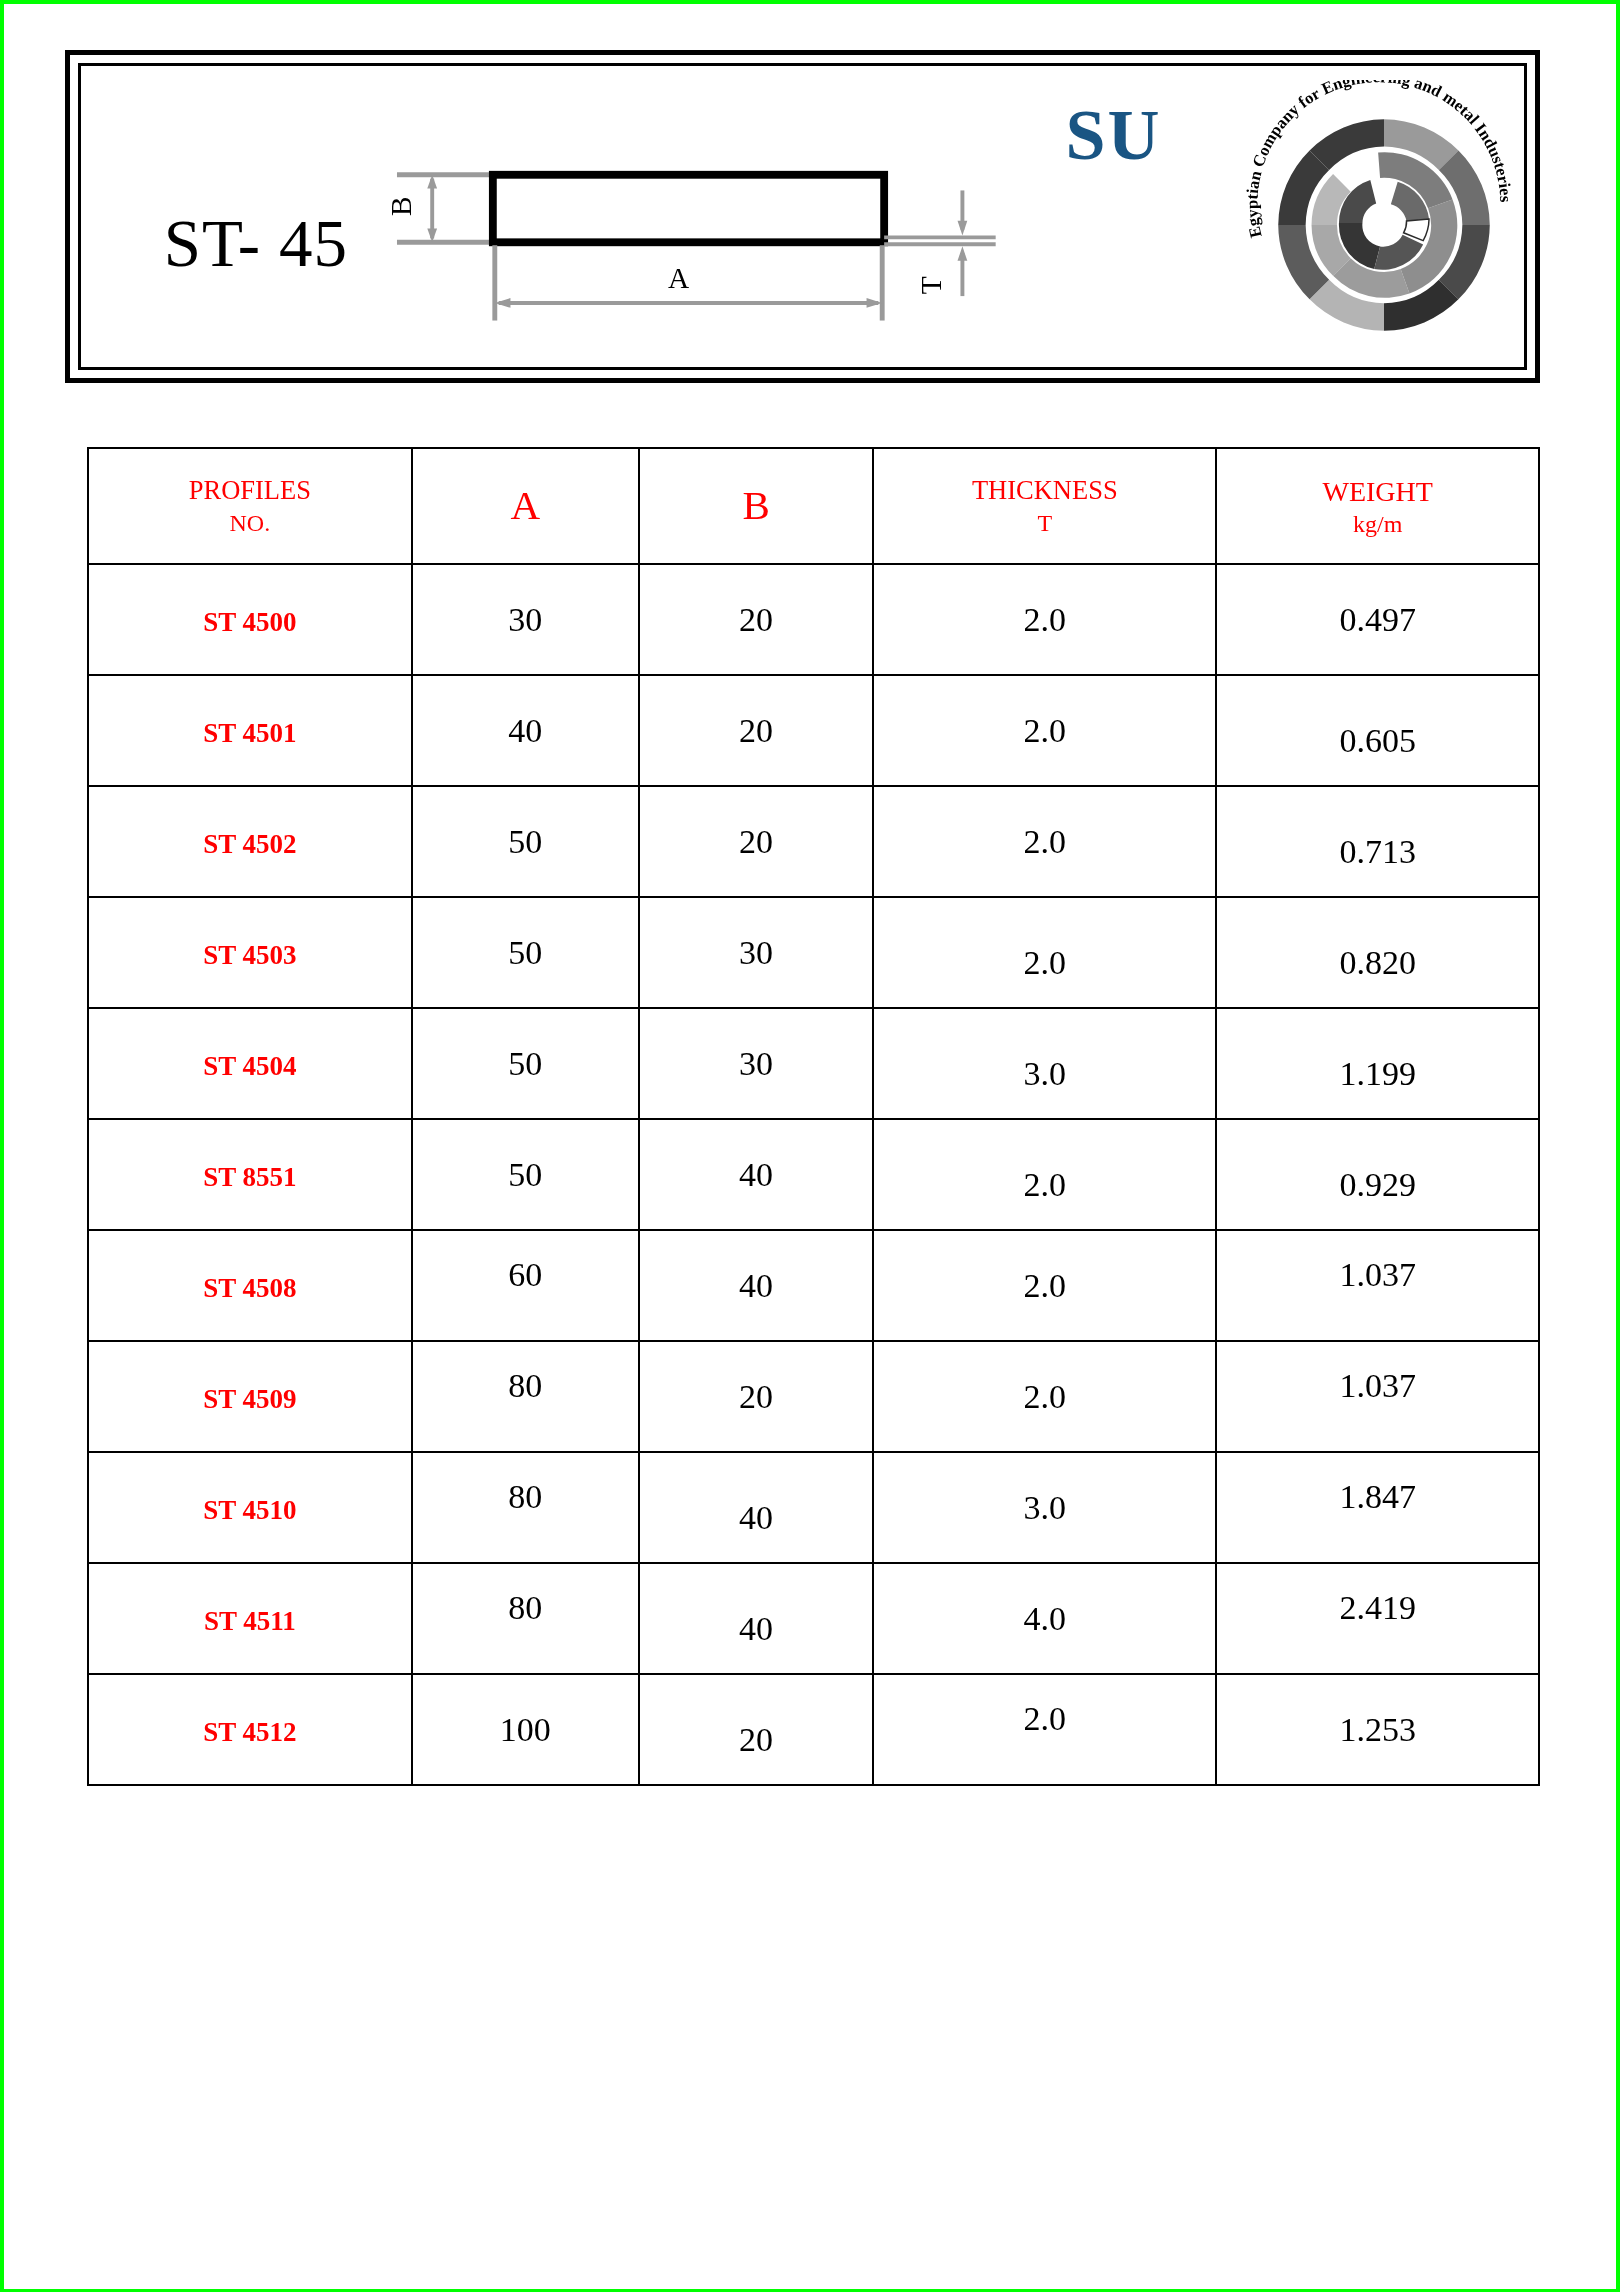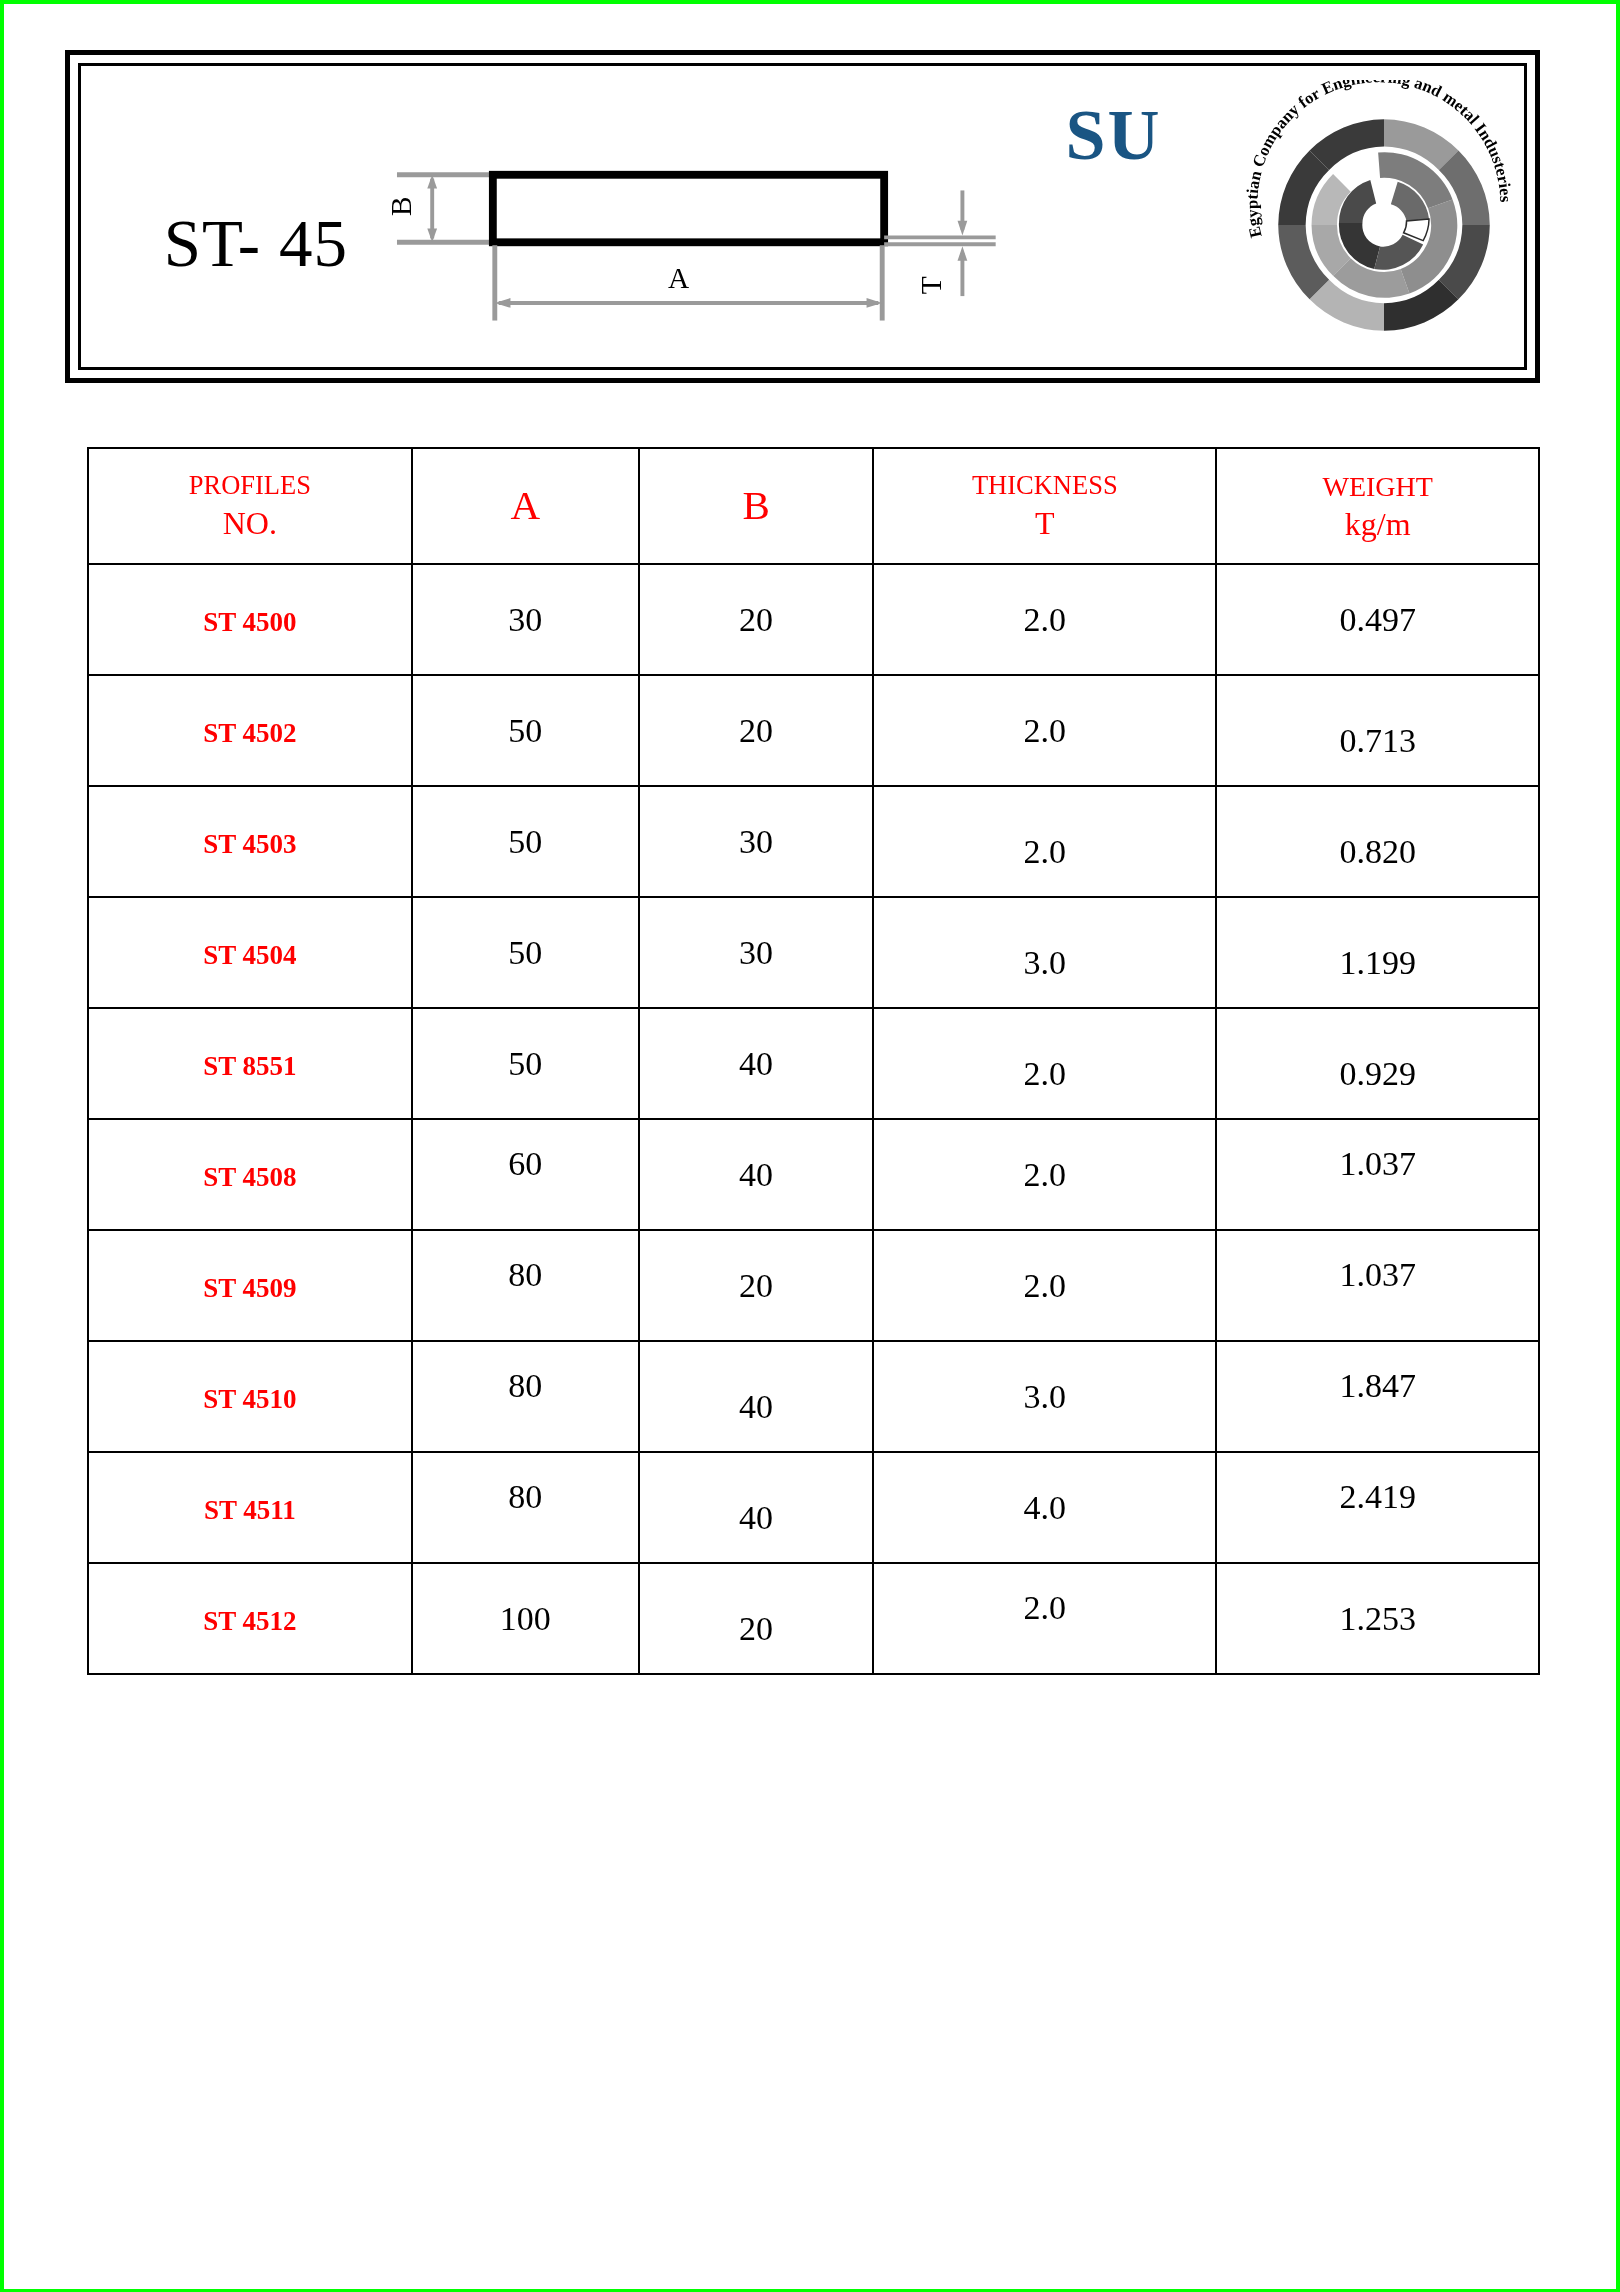--- a/index.html
+++ b/index.html
@@ -101,21 +101,21 @@
   .spec-table th {
     height: 116px;
     color: #ff0000;
     font-weight: normal;
     line-height: 1.25;
   }
   .th-profiles { font-size: 26.5px; }
   .th-ab       { font-size: 41px; }
   .th-thick    { font-size: 26.5px; }
   .th-weight   { font-size: 28px; }
-  .th-sub      { font-size: 32px; display: block; }
+  .th-sub      { font-size: 24px; display: block; }
 
   .spec-table td { height: 111px; font-size: 34px; }
   .cell-code {
     color: #ff0000;
     font-weight: bold;
     font-size: 27px;
   }
 
   
   .nudge-up   { position: relative; top: -10.8px; }
@@ -245,20 +245,27 @@
     </thead>
     <tbody>
         <tr>
           <td><span class="cell-code">ST 4500</span></td>
           <td><span>30</span></td>
           <td><span>20</span></td>
           <td><span>2.0</span></td>
           <td><span>0.497</span></td>
         </tr>
         <tr>
+          <td><span class="cell-code">ST 4501</span></td>
+          <td><span>40</span></td>
+          <td><span>20</span></td>
+          <td><span>2.0</span></td>
+          <td><span class="nudge-down">0.605</span></td>
+        </tr>
+        <tr>
           <td><span class="cell-code">ST 4502</span></td>
           <td><span>50</span></td>
           <td><span>20</span></td>
           <td><span>2.0</span></td>
           <td><span class="nudge-down">0.713</span></td>
         </tr>
         <tr>
           <td><span class="cell-code">ST 4503</span></td>
           <td><span>50</span></td>
           <td><span>30</span></td>

